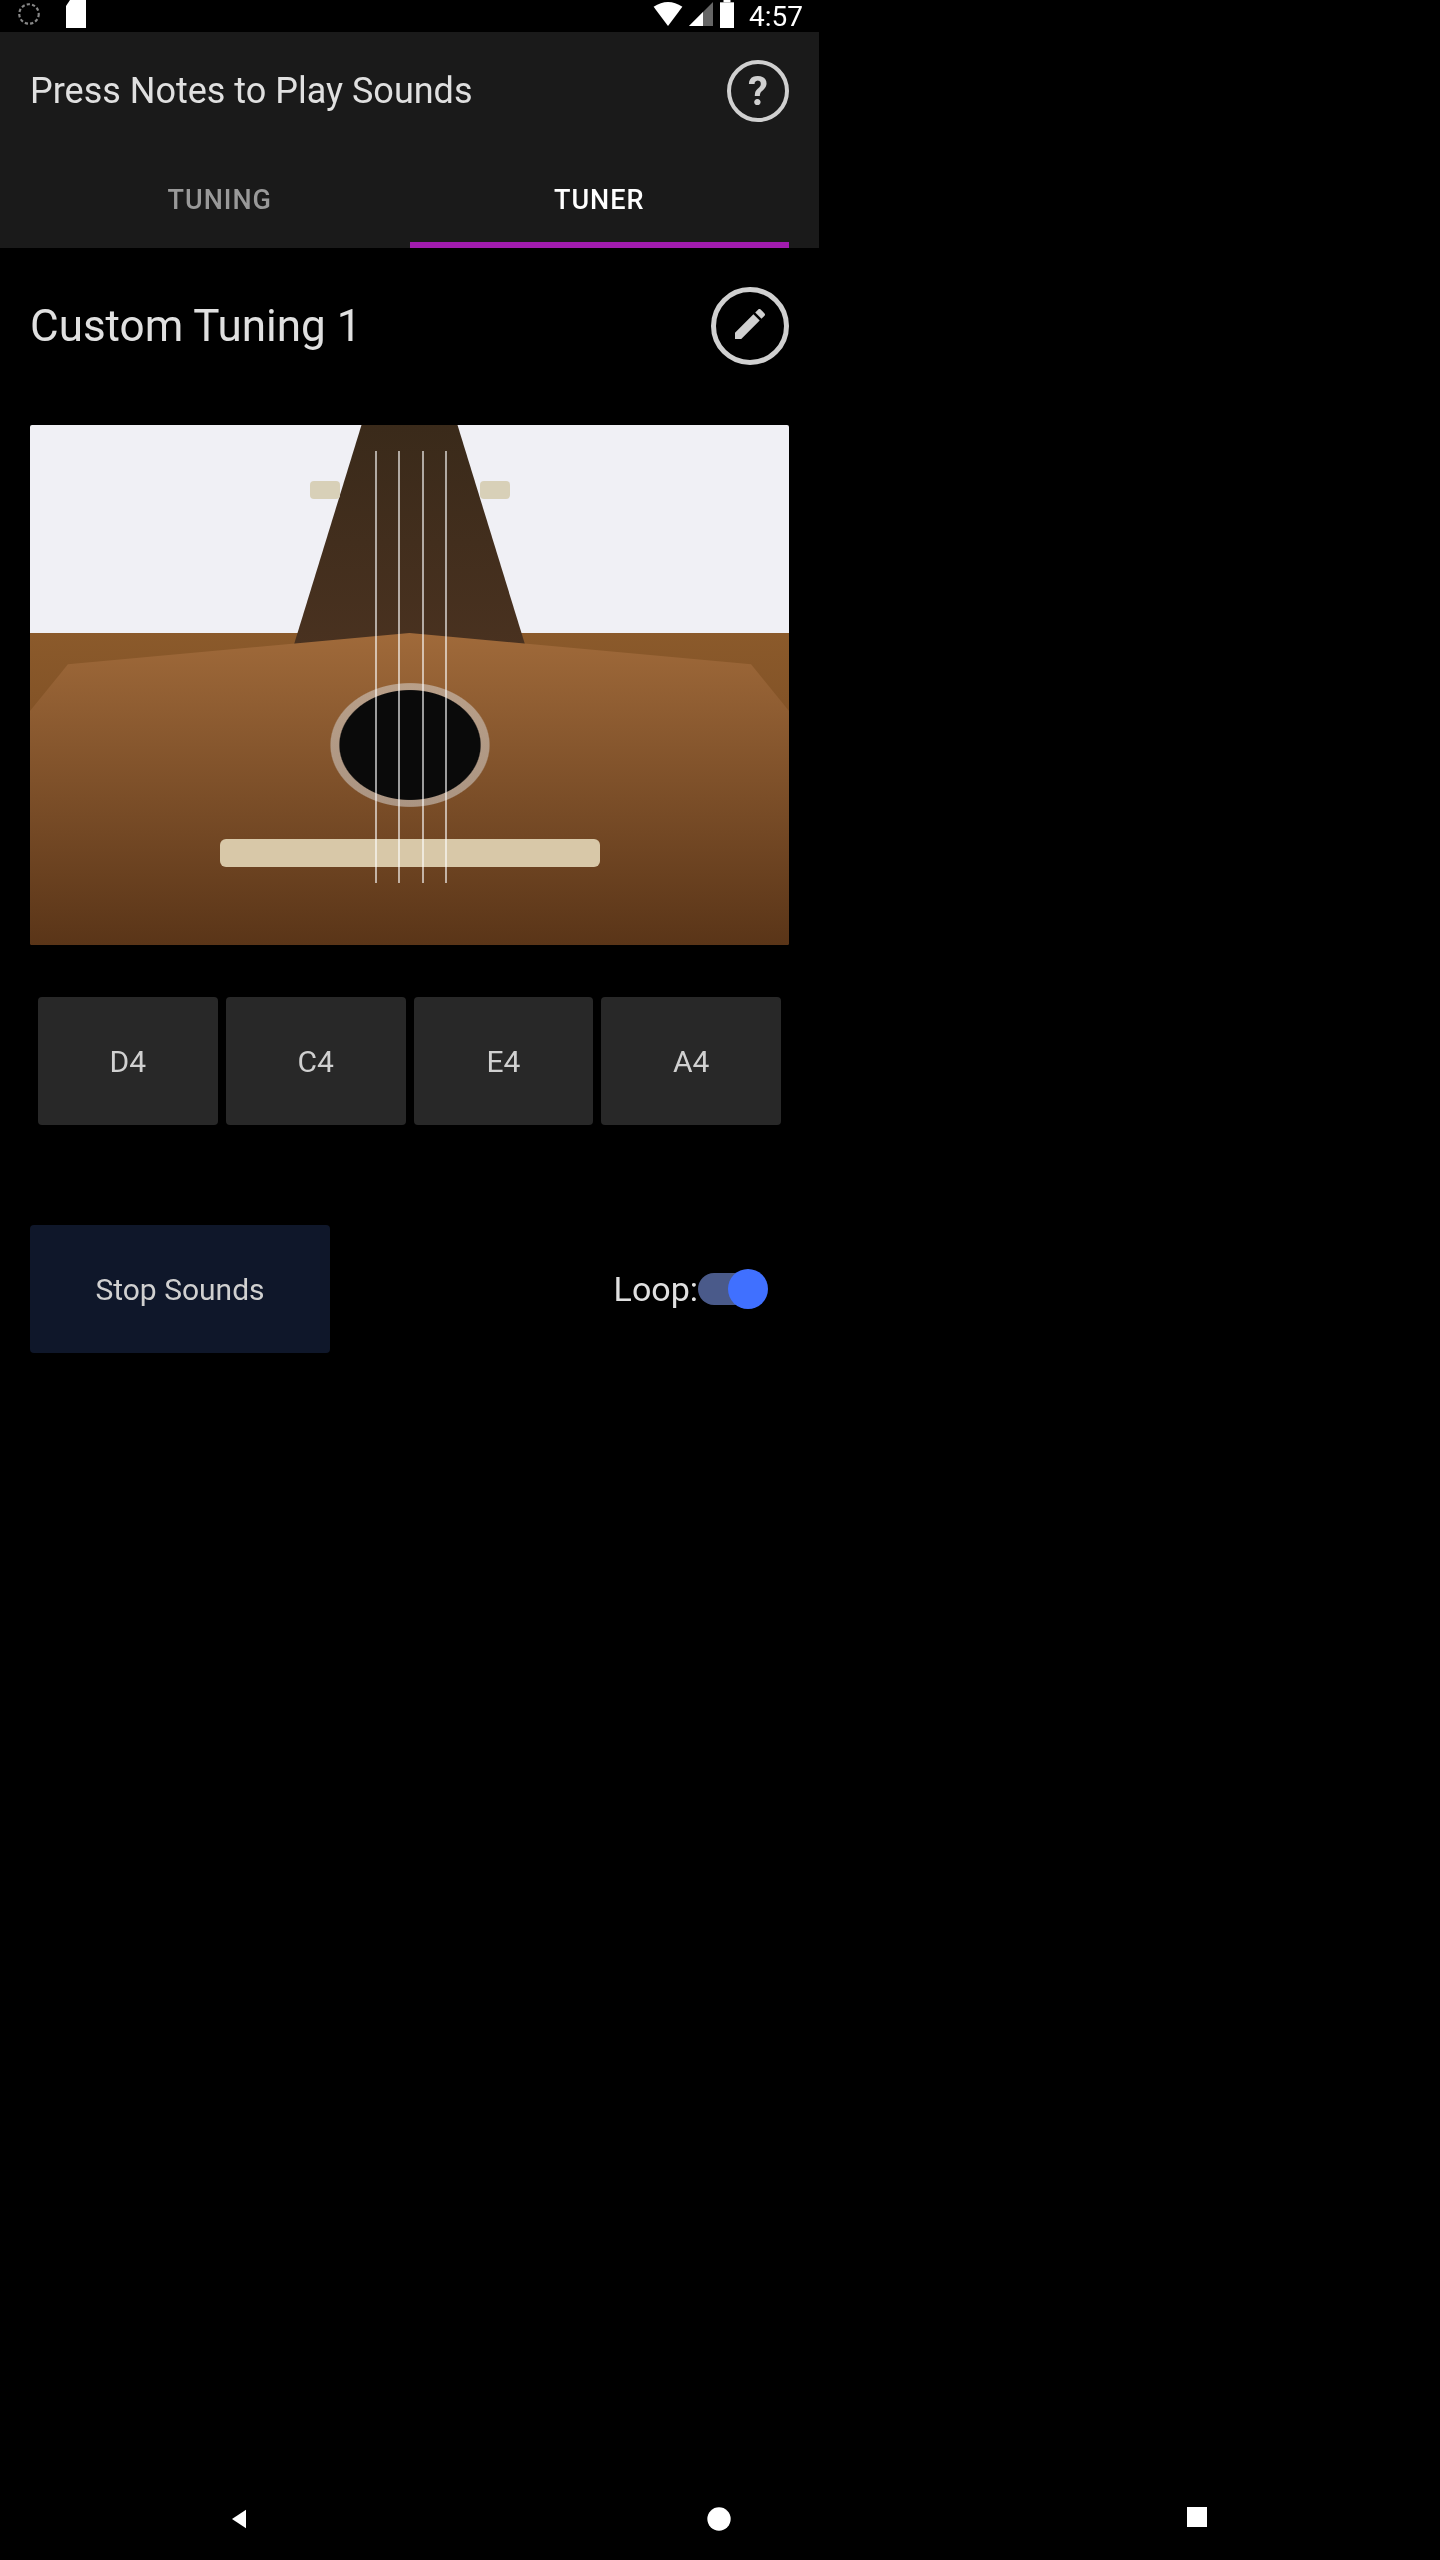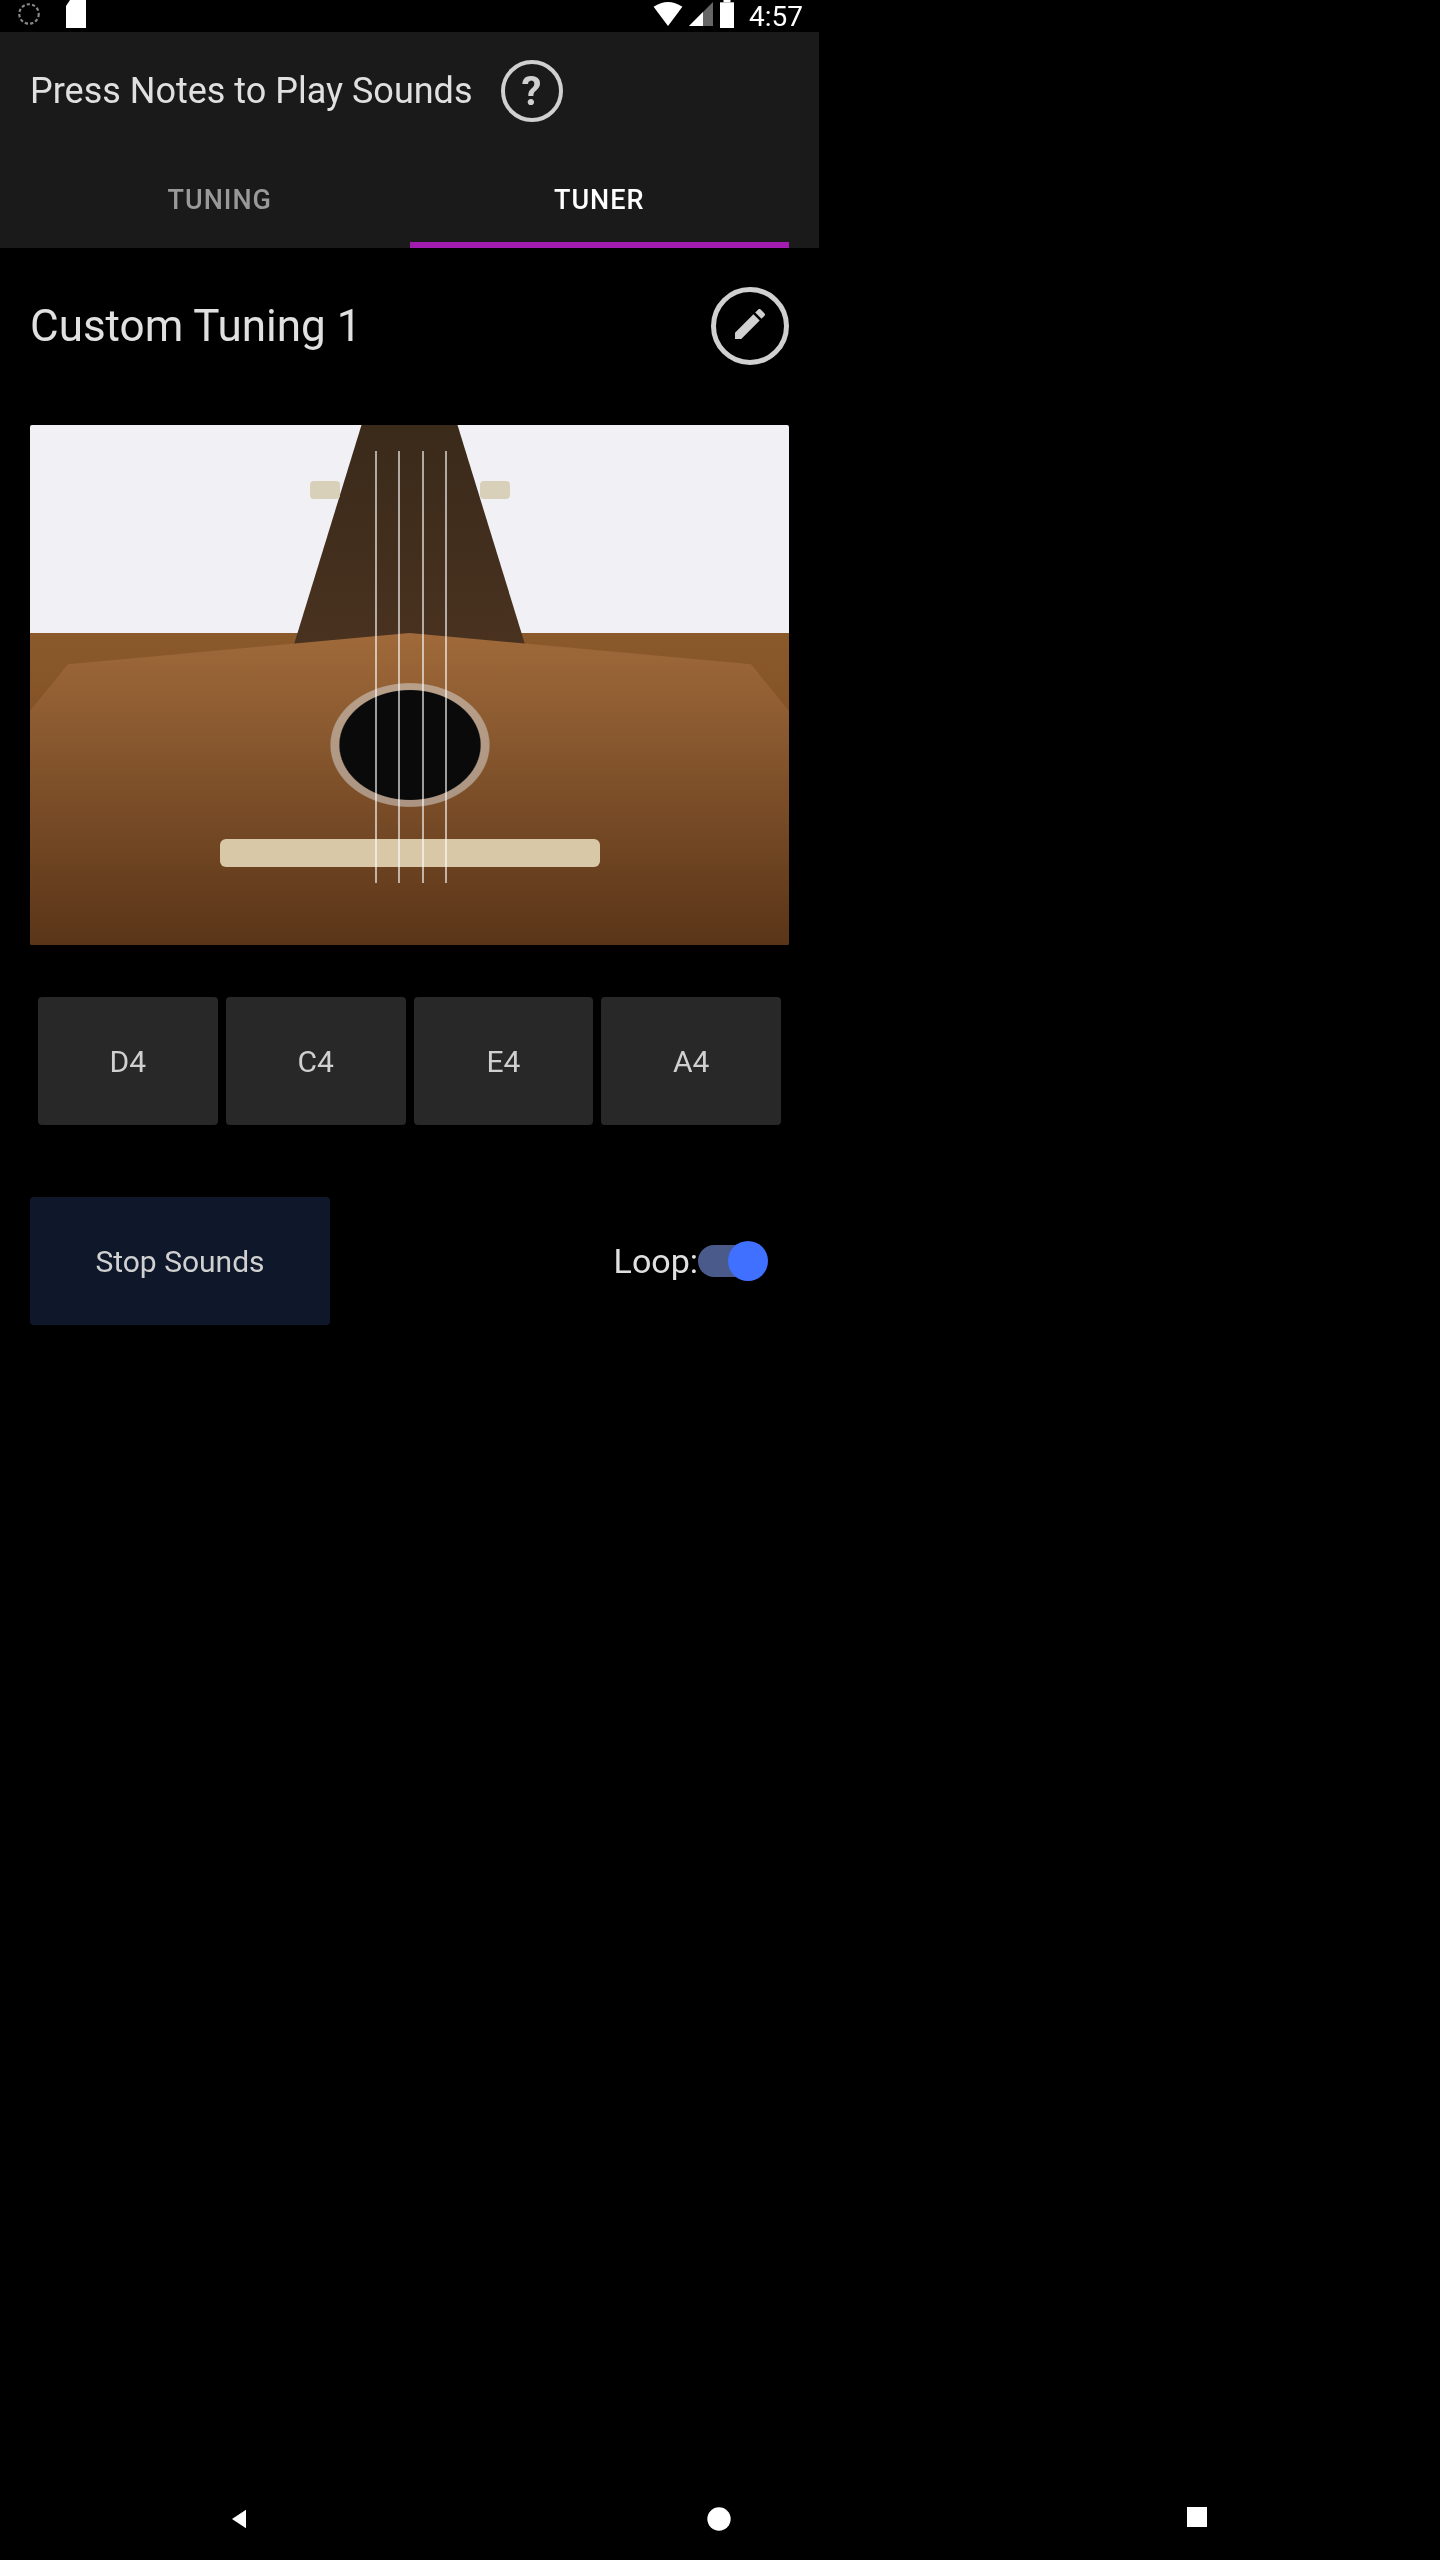--- a/index.html
+++ b/index.html
@@ -4,21 +4,21 @@
   <style>
     * { margin: 0; padding: 0; box-sizing: border-box; font-family: Roboto, -apple-system, sans-serif; }
     body { width: 819px; height: 1456px; background: #000; color: #e0e0e0; overflow: hidden; }
     
     .status-bar { height: 32px; background: #000; display: flex; align-items: center; justify-content: space-between; padding: 0 16px; }
     .status-left { display: flex; align-items: center; gap: 24px; }
     .status-right { display: flex; align-items: center; gap: 6px; }
     .status-time { color: #fff; font-size: 28px; font-weight: 400; margin-left: 8px; }
     
     .header { background: #1a1a1a; padding: 28px 30px 0 30px; }
-    .header-top { display: flex; align-items: center; justify-content: flex-start; margin-bottom: 36px; gap: 28px; }
+    .header-top { display: flex; align-items: center; justify-content: space-between; margin-bottom: 36px; gap: 28px; }
     .header-title { font-size: 36px; color: #e0e0e0; font-weight: 400; }
     .help-btn { width: 62px; height: 62px; border: 4px solid #d0d0d0; border-radius: 50%; display: flex; align-items: center; justify-content: center; cursor: pointer; }
     .help-btn-text { font-size: 40px; color: #d0d0d0; font-weight: bold; }
     
     .tabs { display: flex; }
     .tab { flex: 1; text-align: center; padding: 26px 0; font-size: 27px; font-weight: 500; letter-spacing: 1px; color: #999; cursor: pointer; }
     .tab.active { color: #fff; border-bottom: 6px solid #a21caf; }
     
     .content { padding: 39px 30px; background: #000; }
     .tuning-header { display: flex; align-items: center; justify-content: space-between; margin-bottom: 60px; }
@@ -32,21 +32,21 @@
     .uk-bridge { position: absolute; left: 50%; bottom: 15%; transform: translateX(-50%); width: 380px; height: 28px; background: #d8c8a8; border-radius: 6px; }
     .uk-string { position: absolute; top: 5%; bottom: 12%; width: 2px; background: rgba(255,255,255,0.6); }
     .uk-string.s1 { left: calc(50% - 35px); }
     .uk-string.s2 { left: calc(50% - 12px); }
     .uk-string.s3 { left: calc(50% + 12px); }
     .uk-string.s4 { left: calc(50% + 35px); }
     .uk-head { position: absolute; top: 6%; left: 50%; transform: translateX(-50%); width: 120px; height: 50px; }
     .uk-tuner-l { position: absolute; left: -40px; width: 30px; height: 18px; background: #d8d0b8; border-radius: 4px; top: 50%; }
     .uk-tuner-r { position: absolute; right: -40px; width: 30px; height: 18px; background: #d8d0b8; border-radius: 4px; top: 50%; }
     
-    .note-buttons { display: flex; gap: 8px; margin-bottom: 72px; padding: 0 8px; }
+    .note-buttons { display: flex; gap: 8px; margin-bottom: 100px; padding: 0 8px; }
     .note-btn { flex: 1; height: 128px; background: #282828; display: flex; align-items: center; justify-content: center; font-size: 30px; color: #d0d0d0; font-weight: 400; cursor: pointer; border-radius: 4px; }
     
     .bottom-controls { display: flex; align-items: center; justify-content: space-between; padding: 0 0 0 0; }
     .stop-btn { width: 300px; height: 128px; background: #0f172a; display: flex; align-items: center; justify-content: center; font-size: 30px; color: #d0d0d0; font-weight: 400; cursor: pointer; border-radius: 4px; }
     .loop-control { display: flex; align-items: center; margin-right: 25px; text-align: center; }
     .loop-label { font-size: 34px; color: #e0e0e0; }
     .toggle { width: 66px; height: 32px; background: #4a5a8a; border-radius: 16px; position: relative; cursor: pointer; }
     .toggle-thumb { position: absolute; right: -4px; top: -4px; width: 40px; height: 40px; background: #4070ff; border-radius: 50%; }
     
     .nav-bar { position: absolute; bottom: 0; left: 0; right: 0; height: 80px; background: #000; display: flex; align-items: center; justify-content: space-around; }

